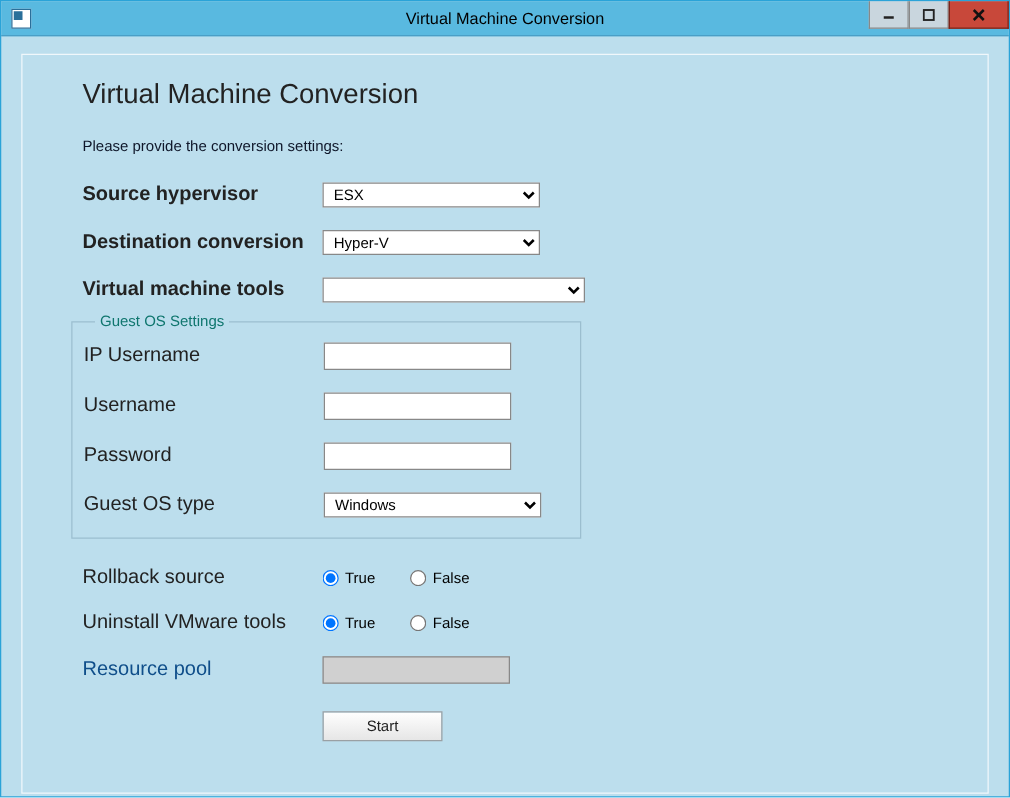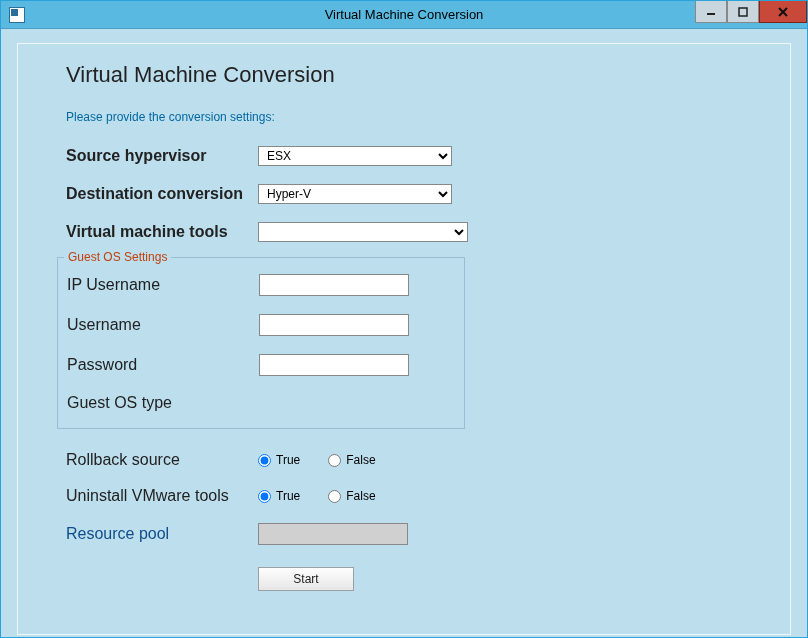--- a/index.html
+++ b/index.html
@@ -98,21 +98,21 @@
       position: relative;
     }
     .page-title {
       font-size: 22px;
       font-weight: 400;
       color: #222;
       margin-bottom: 22px;
     }
     .instruction {
       font-size: 12px;
-      color: #0369a1;
+      color: #0f172a;
       margin-bottom: 22px;
     }
     .form-row {
       display: flex;
       align-items: center;
       margin-bottom: 18px;
     }
     .form-label {
       width: 192px;
       font-size: 16px;
@@ -123,21 +123,21 @@
     }
     .link-label {
       color: #0f4e8a;
       cursor: pointer;
     }
     select, input[type="text"], input[type="password"] {
       font-family: inherit;
       font-size: 12px;
     }
     .select-field {
-      width: 194px;
+      width: 174px;
       height: 20px;
       border: 1px solid #888;
       background: #fff;
       padding: 0 4px;
     }
     .select-field.wide {
       width: 210px;
     }
     .text-field {
       width: 150px;
@@ -153,22 +153,22 @@
     fieldset.guest-os {
       border: 1px solid #9bbecf;
       padding: 10px 12px 12px 0;
       margin-left: -9px;
       margin-bottom: 22px;
       width: 408px;
     }
     fieldset.guest-os legend {
       font-size: 12px;
       padding: 0 4px;
-      margin-left: 6px;
-      color: #c2410c;
+      margin-left: 18px;
+      color: #0f766e;
     }
     fieldset.guest-os .form-row {
       margin-bottom: 18px;
     }
     fieldset.guest-os .form-row:last-child {
       margin-bottom: 4px;
     }
     fieldset.guest-os .form-label {
       width: 201px;
       padding-left: 9px;
@@ -269,20 +269,23 @@
           <input type="text" class="text-field" value="" style="">
         </div>
 
         <div class="form-row">
           <div class="form-label">Password</div>
           <input type="password" class="text-field" value="" style="">
         </div>
 
         <div class="form-row">
           <div class="form-label">Guest OS type</div>
+          <select class="select-field">
+            <option>Windows</option>
+          </select>
         </div>
       </fieldset>
 
       <div class="form-row">
         <div class="form-label">Rollback source</div>
         <div class="radio-group">
           <label class="radio-opt">
             <input type="radio" name="rollback" checked="" style="">
             <span>True</span>
           </label>

